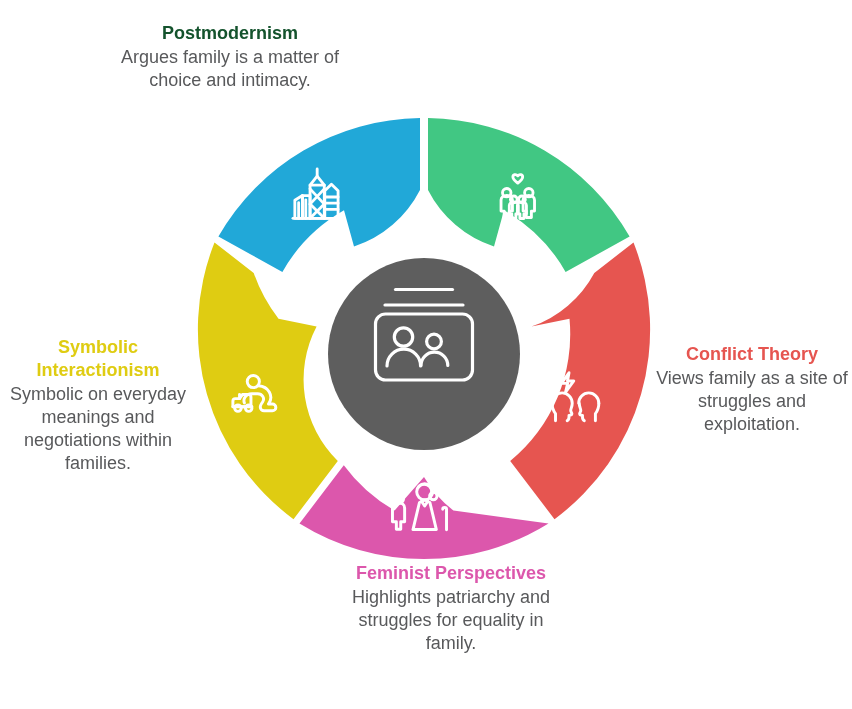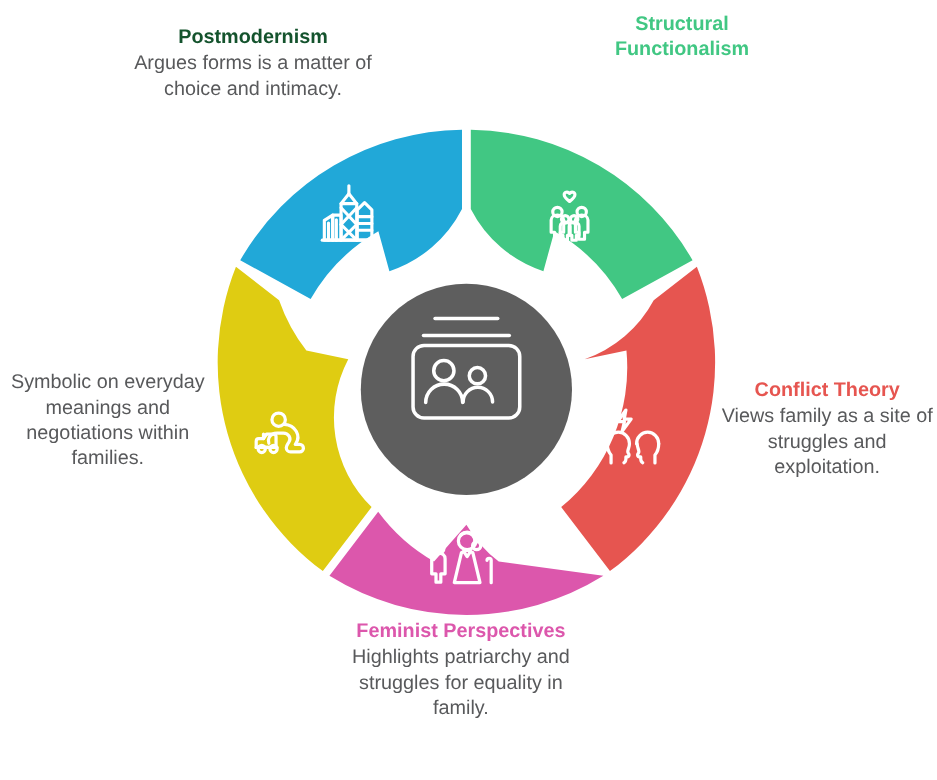--- a/index.html
+++ b/index.html
@@ -28,21 +28,21 @@
     font-size:18px;
     line-height:23px;
     margin-bottom:1px;
   }
   .label-desc{display:block;}
 
   
   #label-postmodernism{ left:110px; top:22px;  width:240px; }
   #label-structural   { left:528px; top:10px;  width:184px; }
   #label-conflict     { left:652px; top:343px; width:200px; }
-  #label-feminist     { left:316px; top:562px; width:206px;text-align:center; }
+  #label-feminist     { left:348px; top:562px; width:206px;text-align:center; }
   #label-symbolic     { left:8px;   top:336px; width:180px; }
 </style>
 </head>
 <body>
 
 <div id="diagram-root">
 
   <svg class="wheel" viewBox="0 0 852 709" aria-hidden="true">
     <defs>
 
@@ -190,34 +190,34 @@
         <path d="M387.0 366.0 a16.8 16.8 0 0 1 33.6 0"></path>
 
         <circle cx="434.0" cy="341.5" r="7.4"></circle>
         <path d="M421.0 365.5 a13.4 13.4 0 0 1 26.8 0"></path>
       </g>
     </g>
   </svg>
 
   <div class="label-block" id="label-postmodernism">
     <span class="label-title" style="color:#14532d">Postmodernism</span>
-    <span class="label-desc">Argues forms is a matter of choice and intimacy.</span>
+    <span class="label-desc">Argues family is a matter of choice and intimacy.</span>
   </div>
 
   <div class="label-block" id="label-structural">
-    <span class="label-title" style="color:#41C783">Structural Functionalism</span>
   </div>
 
   <div class="label-block" id="label-conflict">
     <span class="label-title" style="color:#E65550">Conflict Theory</span>
     <span class="label-desc">Views family as a site of struggles and exploitation.</span>
   </div>
 
   <div class="label-block" id="label-feminist">
     <span class="label-title" style="color:#DC57AC">Feminist Perspectives</span>
     <span class="label-desc">Highlights patriarchy and struggles for equality in family.</span>
   </div>
 
   <div class="label-block" id="label-symbolic">
+    <span class="label-title" style="color:#DFCC12">Symbolic Interactionism</span>
     <span class="label-desc">Symbolic on everyday meanings and negotiations within families.</span>
   </div>
 
 </div>
 
 </body></html>

